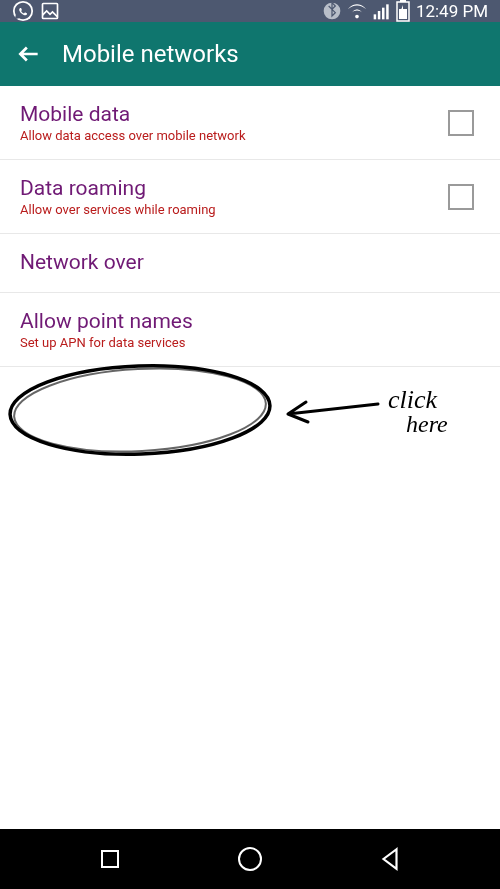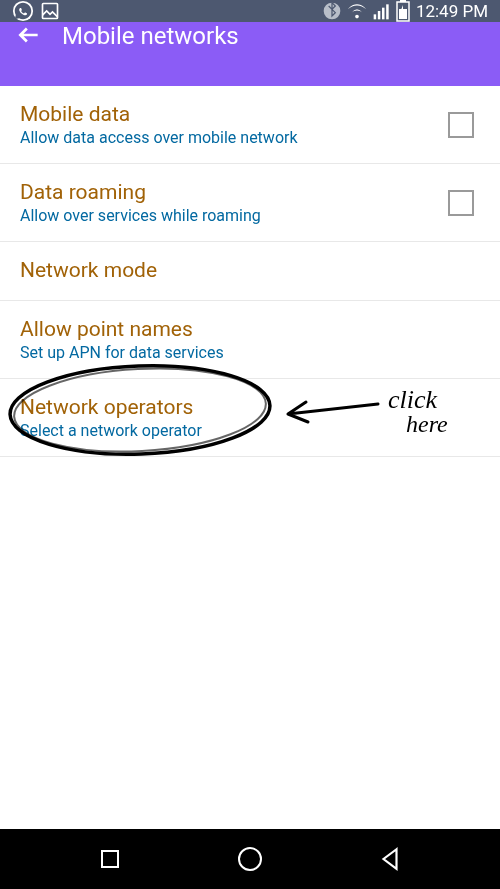--- a/index.html
+++ b/index.html
@@ -35,22 +35,23 @@
       gap: 4px;
       font-size: 17px;
     }
     .status-icon {
       display: inline-flex;
       align-items: center;
       justify-content: center;
     }
     .header {
       height: 64px;
-      background: #8b5cf6;
-      display: flex;
+      background: #0f766e;
+      display: flex;
+      align-items: center;
       padding: 0 16px;
       color: #ffffff;
       gap: 20px;
     }
     .back-arrow {
       width: 26px;
       height: 26px;
     }
     .header-title {
       font-size: 24px;
@@ -64,26 +65,26 @@
       border-bottom: 1px solid #e8e8e8;
       display: flex;
       align-items: center;
       justify-content: space-between;
     }
     .setting-text {
       flex: 1;
     }
     .setting-title {
       font-size: 21px;
-      color: #a16207;
+      color: #701a75;
       margin-bottom: 2px;
     }
     .setting-subtitle {
-      font-size: 16px;
-      color: #0369a1;
+      font-size: 13px;
+      color: #b91c1c;
     }
     .checkbox {
       width: 26px;
       height: 26px;
       border: 2px solid #9a9a9a;
       background: #ffffff;
       margin-right: 6px;
     }
     .nav-bar {
       position: absolute;
@@ -189,37 +190,31 @@
   <div class="setting-item">
     <div class="setting-text">
       <div class="setting-title">Data roaming</div>
       <div class="setting-subtitle">Allow over services while roaming</div>
     </div>
     <div class="checkbox"></div>
   </div>
 
   <div class="setting-item">
     <div class="setting-text">
-      <div class="setting-title">Network mode</div>
+      <div class="setting-title">Network over</div>
     </div>
   </div>
 
   <div class="setting-item">
     <div class="setting-text">
       <div class="setting-title">Allow point names</div>
       <div class="setting-subtitle">Set up APN for data services</div>
     </div>
   </div>
 
-  <div class="setting-item">
-    <div class="setting-text">
-      <div class="setting-title">Network operators</div>
-      <div class="setting-subtitle">Select a network operator</div>
-    </div>
-  </div>
 
 </div>
 
 <svg class="annotation-overlay" viewBox="0 0 500 120">
   <ellipse cx="140" cy="48" rx="130" ry="44" fill="none" stroke="#000000" stroke-width="3.5" stroke-linecap="round" transform="rotate(-2 140 48)"></ellipse>
   <ellipse cx="140" cy="48" rx="126" ry="41" fill="none" stroke="#000000" stroke-width="2" stroke-linecap="round" transform="rotate(-3 140 48)" opacity="0.6"></ellipse>
   <path d="M 378 42 L 288 52 M 288 52 L 306 40 M 288 52 L 308 60" fill="none" stroke="#000000" stroke-width="3" stroke-linecap="round"></path>
   <text x="388" y="46" font-family="cursive" font-size="26" fill="#000000" font-style="italic">click</text>
   <text x="406" y="70" font-family="cursive" font-size="24" fill="#000000" font-style="italic">here</text>
 </svg>

